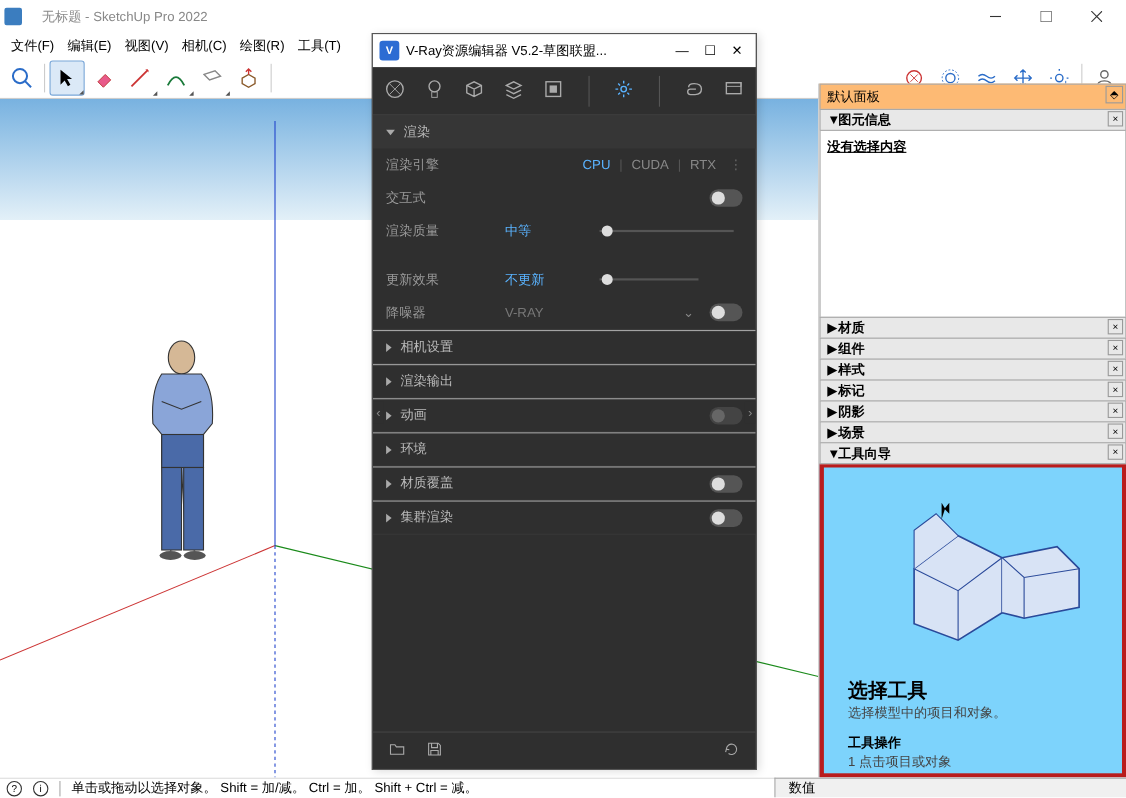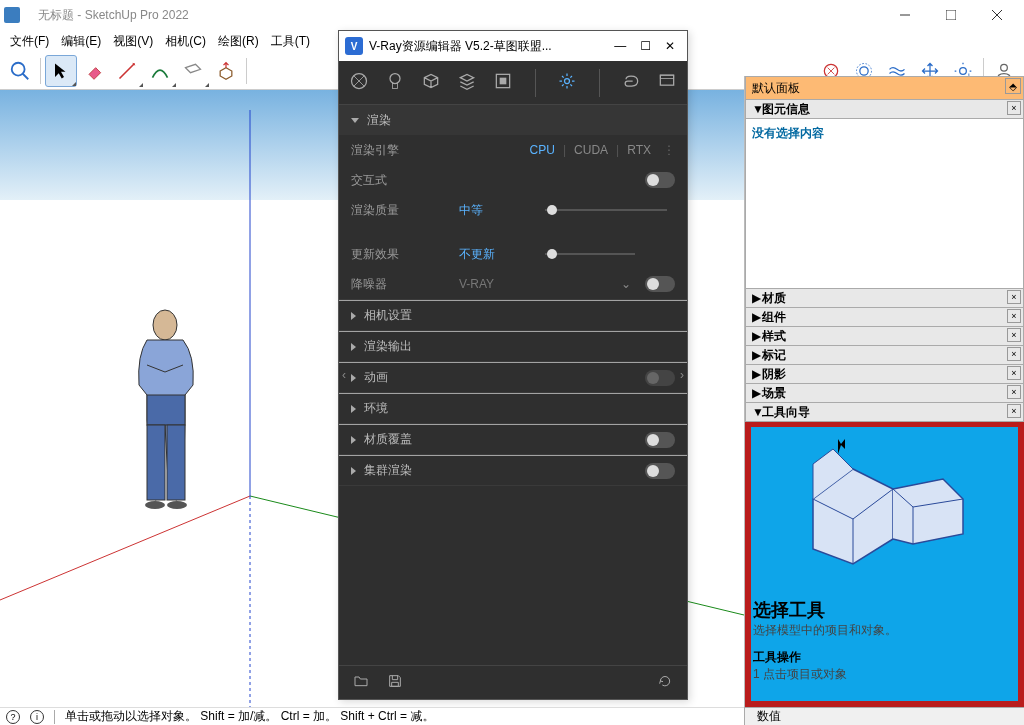--- a/index.html
+++ b/index.html
@@ -29,22 +29,22 @@
 .ground{position:absolute;top:110px;left:0;right:0;bottom:0;background:#fff;}
 
 
 .rightpanel{position:absolute;top:76px;right:0;width:280px;bottom:18px;background:#f0f0f0;display:flex;flex-direction:column;border-left:1px solid #bbb;}
 .rightheader{background:#fdba74;height:24px;padding:0 6px;display:flex;align-items:center;border:1px solid #aaa;color:#000;position:relative;}
 .rightheader .close-x{position:absolute;right:2px;top:1px;width:16px;height:16px;border:1px solid #999;display:flex;align-items:center;justify-content:center;font-size:10px;}
 .panelrow{background:#e8e8e8;height:20px;padding:0 6px;display:flex;align-items:center;border:1px solid #aaa;margin-top:-1px;color:#000;position:relative;}
 .panelrow .arrow{width:10px;display:inline-block;}
 .panelrow .close-x{position:absolute;right:2px;top:1px;width:14px;height:14px;border:1px solid #999;display:flex;align-items:center;justify-content:center;font-size:9px;}
 .panelcontent{background:#fff;border:1px solid #aaa;border-top:none;padding:6px;}
-.no-sel{color:#0369a1;font-weight:bold;}
-.instructor{flex:1;background:#0ea5e9;border:6px solid #b91c1c;margin-top:-1px;padding:2px;overflow:hidden;}
+.no-sel{color:#000000;font-weight:bold;text-decoration:underline;}
+.instructor{flex:1;background:#7dd3fc;border:4px solid #b91c1c;margin-top:-1px;padding:22px;overflow:hidden;}
 
 
 .vray{position:absolute;top:30px;left:338px;width:350px;height:670px;background:#2f2f2f;border:1px solid #555;color:#bbb;display:flex;flex-direction:column;box-shadow:2px 2px 8px rgba(0,0,0,0.15);}
 .vraytitle{height:30px;background:#fff;display:flex;align-items:center;padding:0 6px;color:#000;}
 .vraytitle .vicon{width:18px;height:18px;background:#2c6cd3;border-radius:3px;margin-right:6px;display:flex;align-items:center;justify-content:center;color:#fff;font-weight:bold;font-size:10px;}
 .vraytitle .winbtns{margin-left:auto;display:flex;gap:14px;padding-right:6px;}
 .vraytitle .winbtns span{cursor:default;}
 .vraytoolbar{height:44px;display:flex;align-items:center;justify-content:space-between;padding:0 10px;border-bottom:1px solid #444;}
 .vraytoolbar .grp{display:flex;gap:16px;align-items:center;}
 .vraytoolbar svg{width:20px;height:20px;}
@@ -70,21 +70,21 @@
 .slider .thumb{width:10px;height:10px;border-radius:50%;background:#ddd;position:absolute;top:-4px;}
 .vraybody .sidearrow{position:absolute;top:260px;width:10px;height:20px;display:flex;align-items:center;justify-content:center;color:#888;background:#2f2f2f;}
 .vrayfooter{height:34px;border-top:1px solid #444;display:flex;align-items:center;padding:0 14px;gap:18px;}
 .vrayfooter .spacer{flex:1;}
 .vrayfooter svg{width:16px;height:16px;}
 
 
 .statusbar{position:absolute;bottom:0;left:0;right:0;height:18px;display:flex;align-items:center;padding:0 6px;background:#fff;border-top:1px solid #ddd;gap:10px;color:#000;}
 .statusbar .sbicon{width:14px;height:14px;border:1.5px solid #333;border-radius:50%;display:flex;align-items:center;justify-content:center;font-size:9px;}
 .statusbar .vsep{width:1px;height:14px;background:#aaa;}
-.right-status{position:absolute;bottom:0;right:0;width:280px;height:18px;background:#f0f0f0;border-top:1px solid #aaa;border-left:1px solid #aaa;padding:0 6px;display:flex;align-items:center;}
+.right-status{position:absolute;bottom:0;right:0;width:320px;height:18px;background:#f0f0f0;border-top:1px solid #aaa;border-left:1px solid #aaa;padding:0 6px;display:flex;align-items:center;}
 
 
 .toolbar-right{position:absolute;right:270px;display:flex;gap:1px;align-items:center;}
 </style>
 </head>
 <body>
 
 <div class="titlebar">
   <div class="app-icon"></div>
   <span>无标题 - SketchUp Pro 2022</span>

